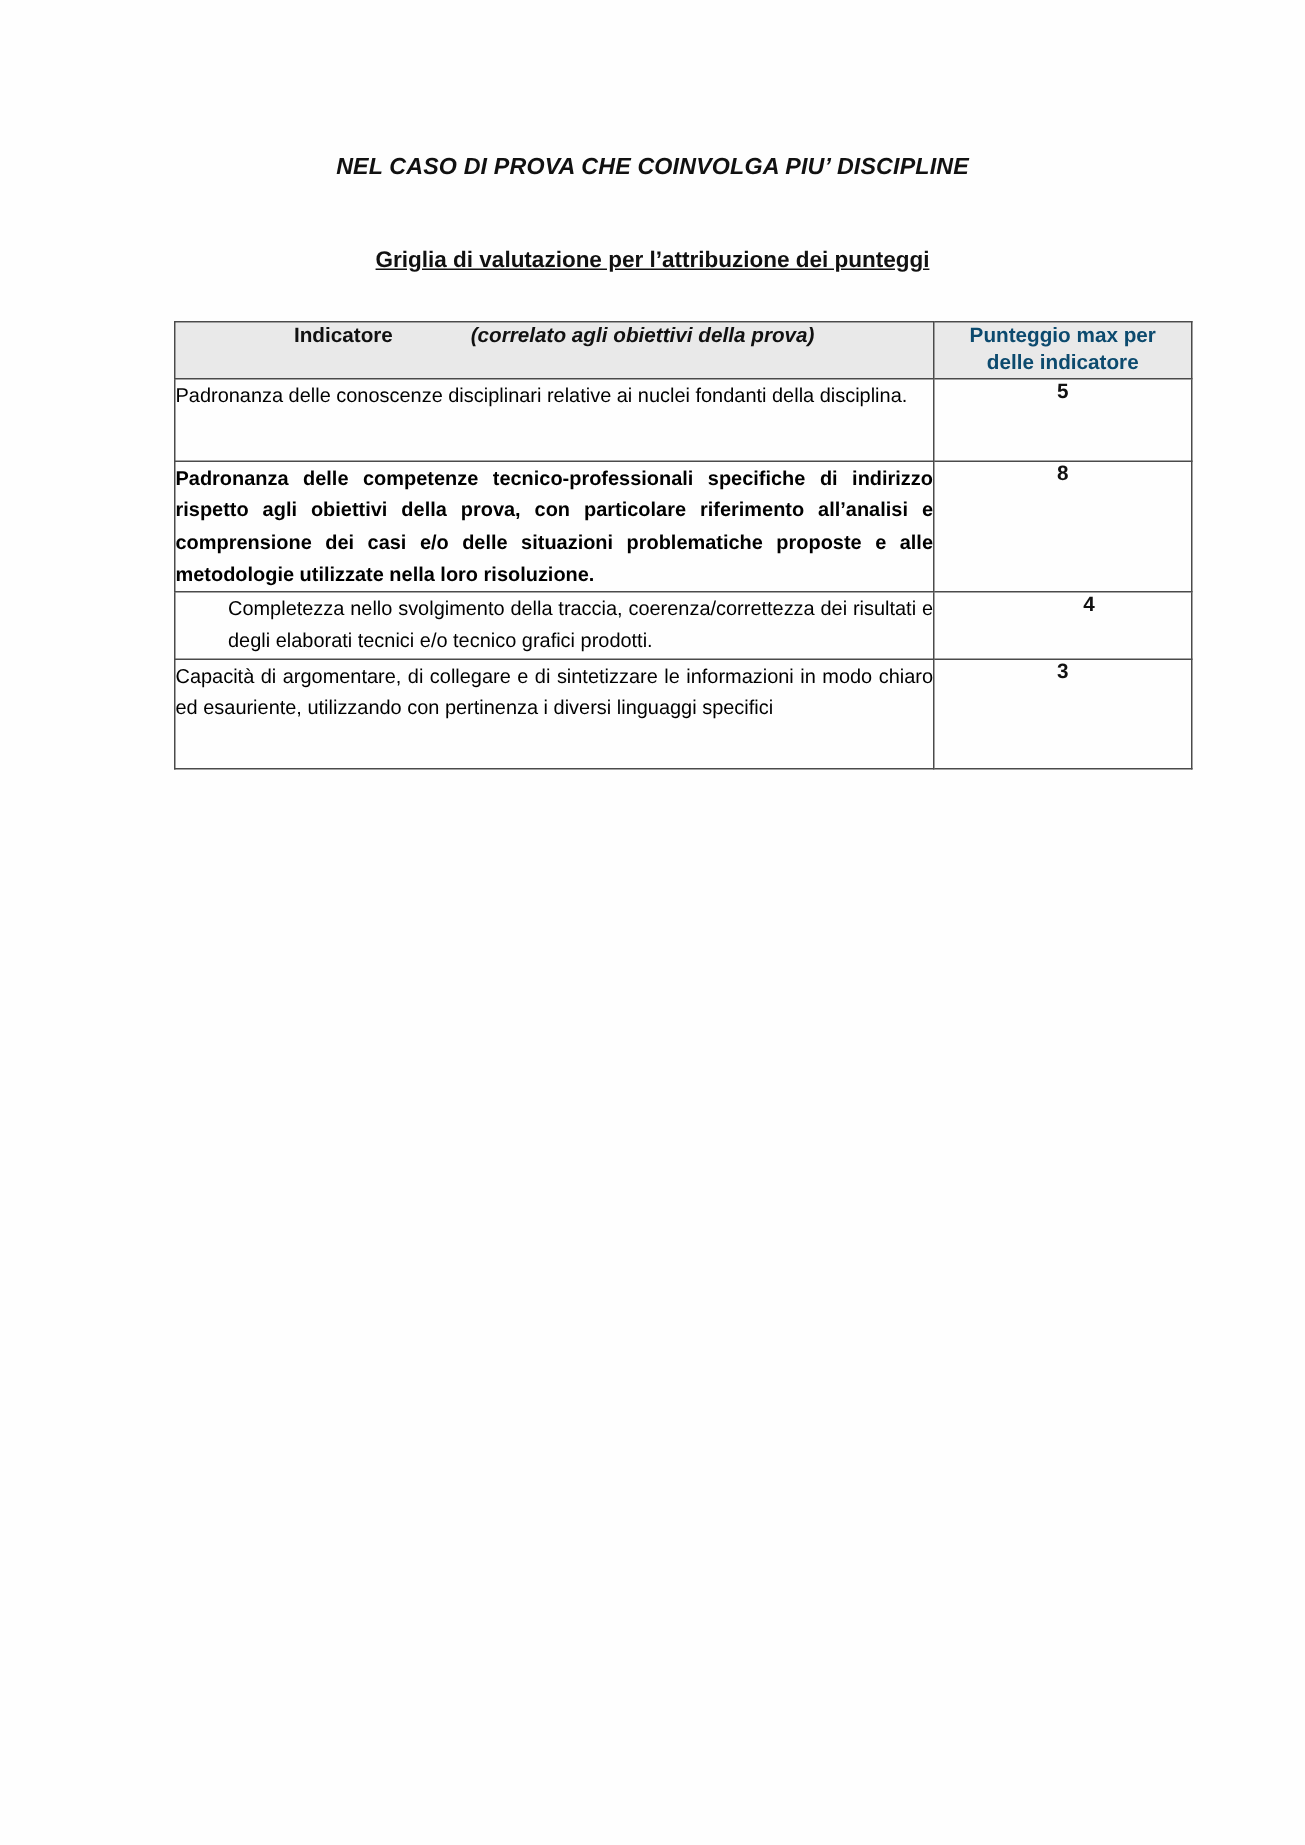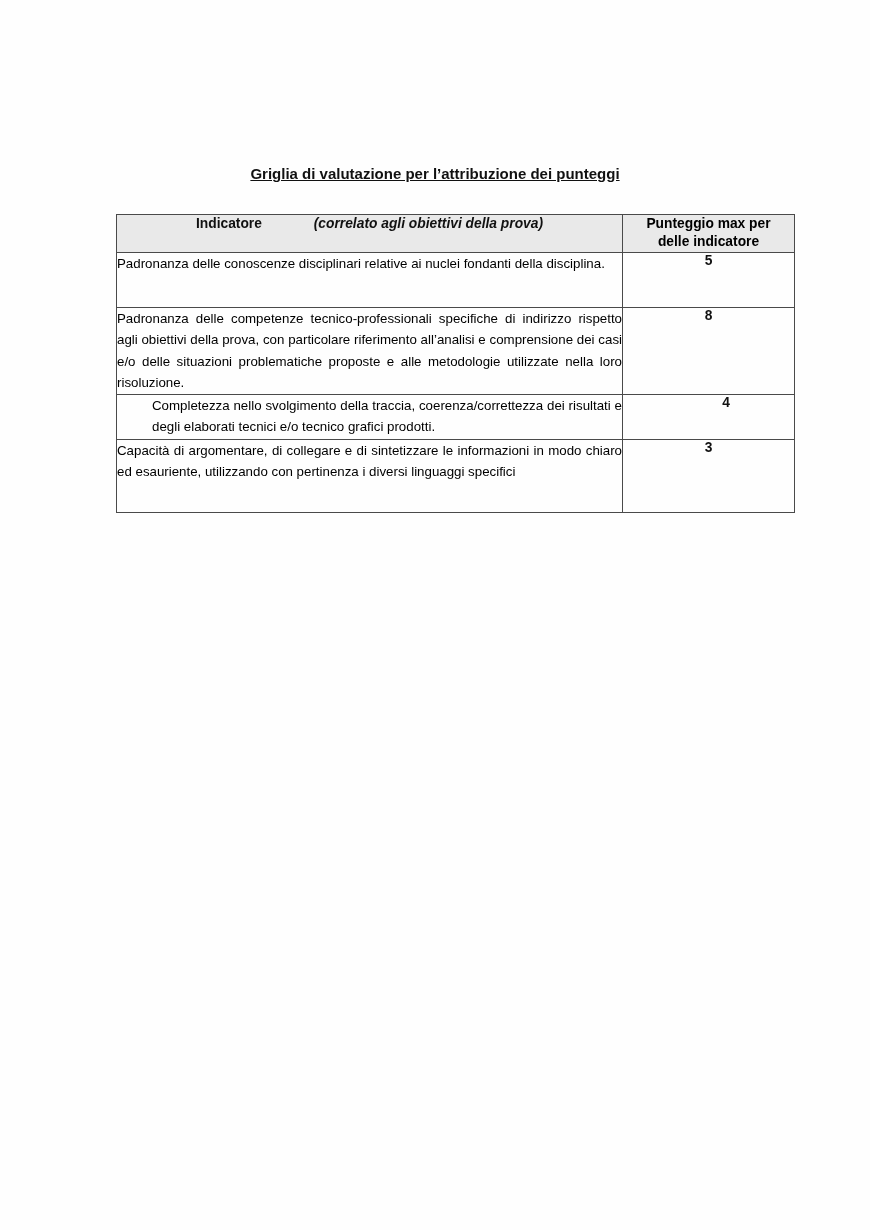--- a/index.html
+++ b/index.html
@@ -77,49 +77,50 @@
   .hdr-ind-main { font-weight: bold; }
   .hdr-ind-sub { font-weight: bold; font-style: italic; margin-left: 48px; }
 
   .hdr-score {
     background: #e9e9e9;
     text-align: center;
     padding: 7px 8px 9px 8px;
     font-size: 13.8px;
     line-height: 1.33;
     font-weight: bold;
-    color: #000000;
+    color: #0c4a6e;
   }
 
   .cell-text {
     padding: 7px 9px 7px 8px;
     font-size: 13.3px;
     line-height: 1.62;
     color: #000000;
   }
   .cell-text.justify { text-align: justify; text-align-last: left; }
 
   .cell-score {
     padding: 7px 6px 7px 6px;
     font-size: 13.8px;
     font-weight: bold;
     text-align: center;
     color: #111;
   }
 
   .r1 .cell-text, .r1 .cell-score { height: 54px; }
-  .r2 .cell-text, .r2 .cell-score { height: 68px; }
+  .r2 .cell-text, .r2 .cell-score { height: 68px; font-weight: bold; }
   .r3 .cell-text, .r3 .cell-score { height: 44px; padding-left: 35px; }
   .r4 .cell-text, .r4 .cell-score { height: 72px; }
 </style>
 </head>
 <body>
 
 <div class="page">
 
+  <div class="doc-title">NEL CASO DI PROVA CHE COINVOLGA PIU’ DISCIPLINE</div>
 
   <div class="doc-subtitle">Griglia di valutazione per l’attribuzione dei punteggi</div>
 
   <table class="grid-table">
     <colgroup>
       <col class="col-indicator">
       <col class="col-score">
     </colgroup>
     <thead>
       <tr>

